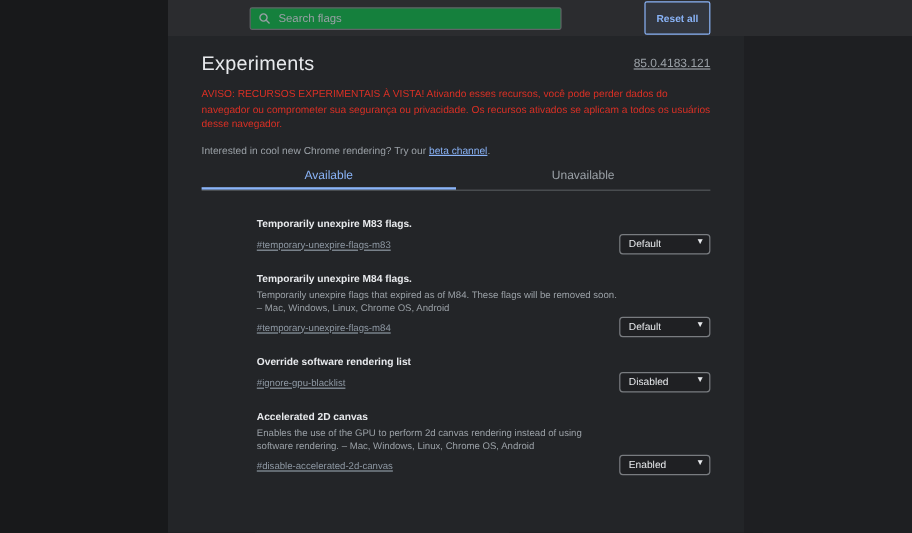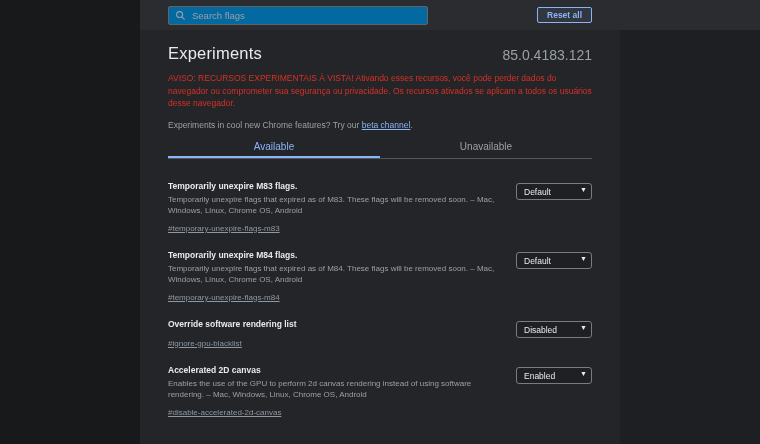--- a/index.html
+++ b/index.html
@@ -18,57 +18,58 @@
   .header {
     position: absolute; left: 140px; top: 0; width: 620px; height: 30px;
     background: #2b2c2f;
   }
   .header-inner {
     width: 480px; height: 100%; padding: 0 28px;
     display: flex; align-items: center; justify-content: space-between;
   }
   .search-box {
     width: 260px; height: 19px;
-    background: #0369a1;
+    background: #15803d;
     border: 1px solid #606367;
     border-radius: 2px;
     display: flex; align-items: center;
     padding: 0 6px;
+    margin-left: 40px;
   }
   .search-box svg { flex: 0 0 auto; margin-right: 6px; }
   .search-box input {
     flex: 1; background: transparent; border: none; outline: none;
     color: #e8eaed; font-size: 9.5px; font-family: "Liberation Sans", sans-serif;
   }
   .search-box input::placeholder { color: #9aa0a6; }
   .reset-btn {
-    height: 16px; padding: 0 9px;
+    height: 28px; padding: 0 9px;
     background: rgba(138,180,248,0.08);
     border: 1px solid var(--accent, #8ab4f8);
     border-radius: 2px;
     color: var(--accent, #8ab4f8);
     font-size: 8.5px; font-weight: bold;
     font-family: "Liberation Sans", sans-serif;
     cursor: pointer;
     line-height: 14px;
     text-align: center;
   }
   .main {
     position: absolute; left: 140px; top: 30px; width: 620px; height: 414px;
     background: #1e1f22;
   }
   .content {
     position: absolute; left: 0; top: 0; width: 480px; height: 414px;
     background: #232528;
     padding: 14px 28px 0 28px;
     overflow: hidden;
   }
-  .title-row { display: flex; justify-content: space-between; align-items: flex-end; }
+  .title-row { display: flex; justify-content: space-between; align-items: center; }
   .page-title { font-size: 16.5px; font-weight: 500; color: #e8eaed; letter-spacing: .2px; }
-  .version { font-size: 14px; color: #9aa0a6; }
+  .version { font-size: 10px; color: #9aa0a6; text-decoration: underline; }
   .warning {
     margin-top: 9px;
     font-size: 8.5px; line-height: 12.5px;
     color: var(--warning, #d93025);
   }
   .warning .emph { font-weight: normal; }
   .promo { margin-top: 10px; font-size: 8.5px; color: #9aa0a6; }
   .promo a { color: var(--accent, #8ab4f8); text-decoration: underline; cursor: pointer; text-align: center; }
   .tabs {
     margin-top: 7px;
@@ -77,21 +78,21 @@
   }
   .tab {
     flex: 1; text-align: center;
     font-size: 10px; color: #9aa0a6;
     padding: 4px 0 4px 0;
     border-bottom: 2px solid transparent;
     cursor: pointer;
   }
   .tab.selected { color: var(--accent, #8ab4f8); border-bottom-color: var(--accent, #8ab4f8); }
   .flags { margin-top: 22px; }
-  .flag-row { display: flex; align-items: flex-start; margin-bottom: 15px; }
+  .flag-row { display: flex; align-items: flex-end; margin-bottom: 15px; margin-left: 46px; }
   .flag-info { width: 330px; }
   .flag-title { font-size: 8.5px; font-weight: bold; color: #e8eaed; margin-bottom: 3px; }
   .flag-desc { font-size: 8px; line-height: 11.5px; color: #9aa0a6; }
   .flag-link {
     display: inline-block; margin-top: 4px;
     font-size: 8px; color: #8e98a3; text-decoration: underline; cursor: pointer;
   }
   .flag-control { margin-left: auto; position: relative; }
   .flag-control select {
     -webkit-appearance: none; appearance: none;
@@ -135,34 +136,33 @@
     <div class="title-row">
       <div class="page-title">Experiments</div>
       <div class="version">85.0.4183.121</div>
     </div>
 
     <div class="warning">
       <span class="emph">AVISO: RECURSOS EXPERIMENTAIS À VISTA!</span><span> Ativando esses recursos, você pode perder dados do navegador ou comprometer sua segurança ou privacidade. Os recursos ativados se aplicam a todos os usuários desse navegador.</span>
     </div>
 
     <div class="promo">
-      <span>Experiments in cool new Chrome features? Try our </span><a>beta channel</a><span>.</span>
+      <span>Interested in cool new Chrome rendering? Try our </span><a>beta channel</a><span>.</span>
     </div>
 
     <div class="tabs">
       <div class="tab selected">Available</div>
       <div class="tab">Unavailable</div>
     </div>
 
     <div class="flags">
 
       <div class="flag-row">
         <div class="flag-info">
           <div class="flag-title">Temporarily unexpire M83 flags.</div>
-          <div class="flag-desc">Temporarily unexpire flags that expired as of M83. These flags will be removed soon. – Mac, Windows, Linux, Chrome OS, Android</div>
           <a class="flag-link">#temporary-unexpire-flags-m83</a>
         </div>
         <div class="flag-control">
           <select>
             <option>Default</option>
           </select>
           <span class="caret">▼</span>
         </div>
       </div>
 

